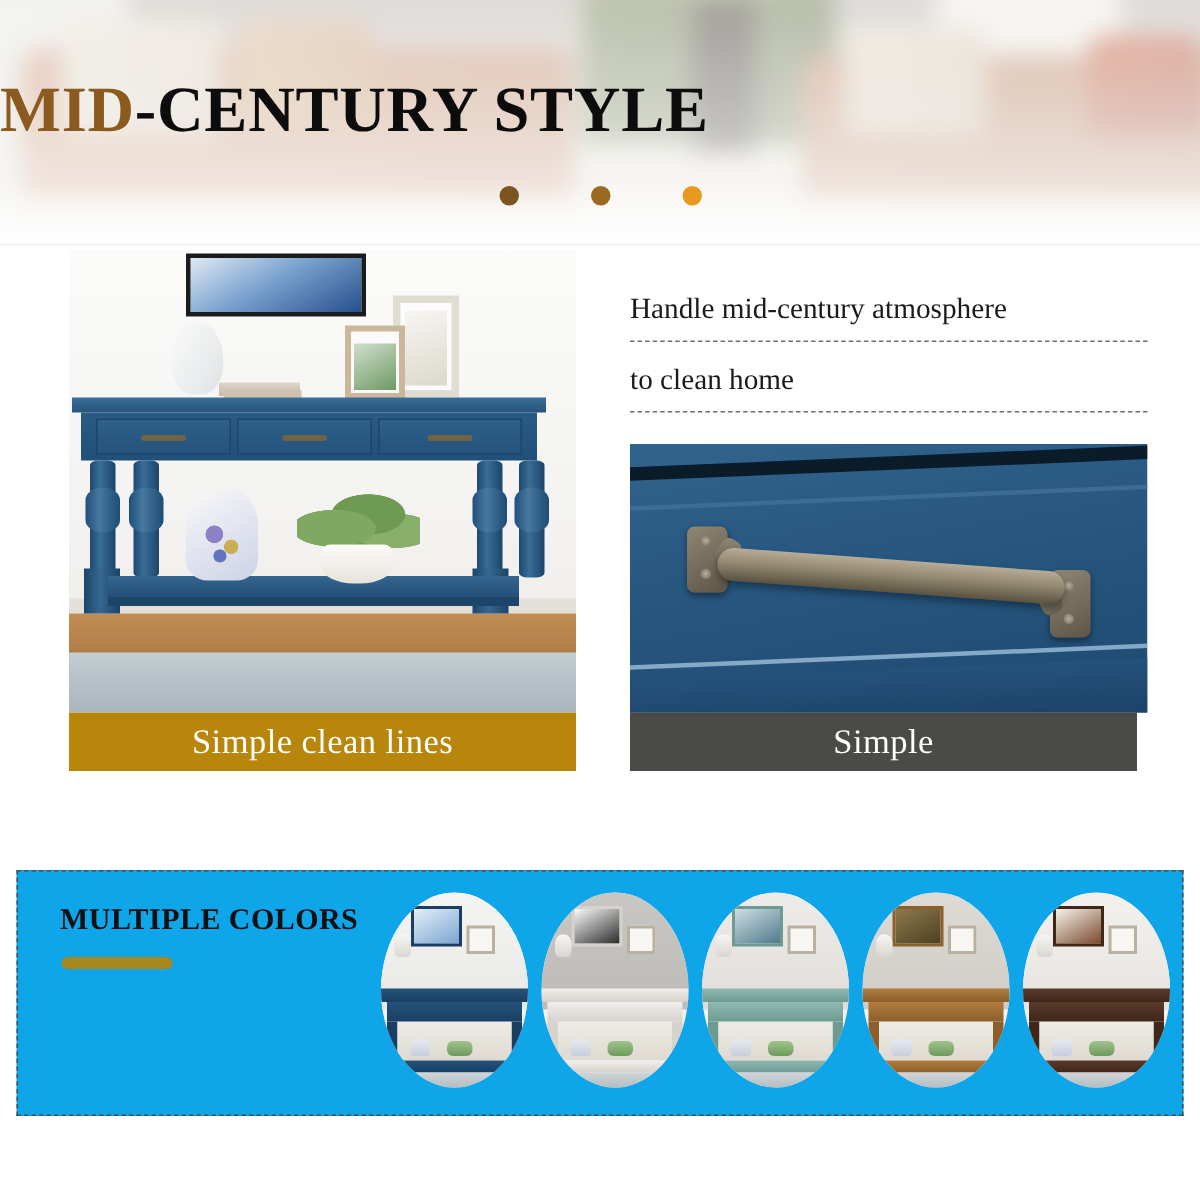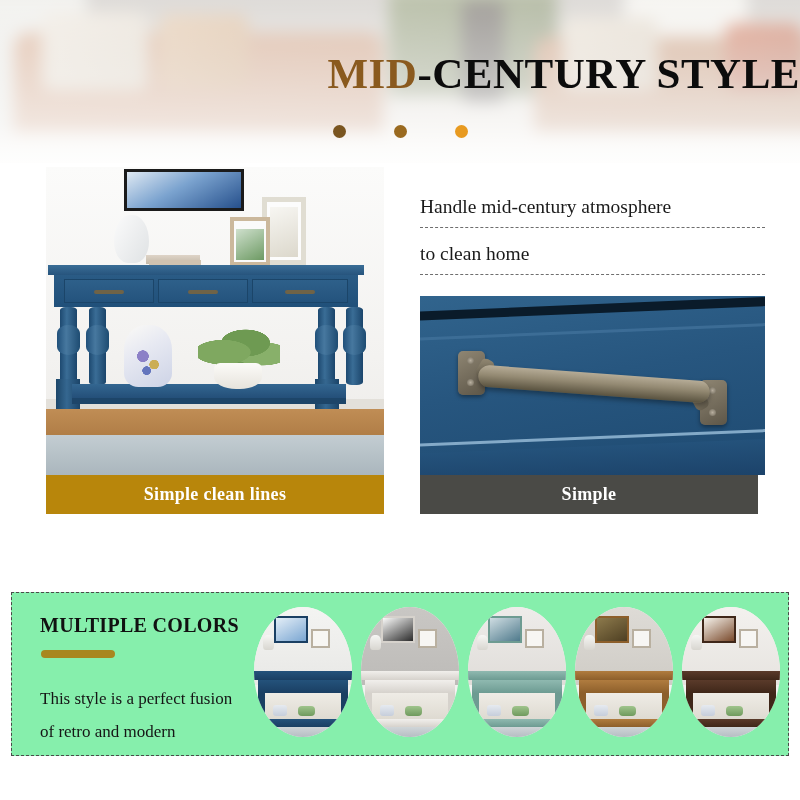--- a/index.html
+++ b/index.html
@@ -41,21 +41,21 @@
                background:linear-gradient(180deg,#4a433a,#2e2a24); border-radius:6px; }
   .hb-pil    { left:690px; top:30px; width:70px; height:60px;
                background:linear-gradient(160deg,#c2522c,#93381b); border-radius:9px; }
   .hb-floor  { left:0; top:128px; width:800px; height:35px;
                background:linear-gradient(180deg,#ddd7cd,#f2efe9); }
   .hero-veil { position:absolute; inset:0;
                background:linear-gradient(180deg,rgba(255,255,255,.50) 0%,rgba(255,255,255,.66) 40%,rgba(255,255,255,.80) 75%,rgba(255,255,255,.95) 100%); }
 
   .hero-title {
     position:absolute; left:0; top:52px; width:800px;
-    text-align:right;
+    text-align:left;
     font-size:43px; font-weight:bold; letter-spacing:.5px;
     white-space:nowrap; line-height:1;
   }
   .hero-title .t-accent { color:#8a5a1e; }
   .hero-title .t-main   { color:#0c0c0c; }
 
   .hero-dots { position:absolute; left:0; top:121px; width:800px; text-align:center; }
   .dot { display:inline-block; width:13px; height:13px; border-radius:50%;
          margin:0 22px; vertical-align:middle; }
 
@@ -129,21 +129,21 @@
                border-radius:6px 6px 46% 46%; }
   .plant { position:absolute; left:152px; top:160px; width:82px; height:42px;
            background:radial-gradient(ellipse at 30% 60%,#7fa860 0 34%,transparent 35%),
                       radial-gradient(ellipse at 58% 38%,#6e9a52 0 36%,transparent 37%),
                       radial-gradient(ellipse at 78% 64%,#88b06a 0 30%,transparent 31%),
                       radial-gradient(ellipse at 44% 80%,#6f9a55 0 28%,transparent 29%); }
 
   .cap {
     position:absolute; left:0; width:338px; height:39px;
     display:flex; align-items:center; justify-content:center;
-    color:#ffffff; font-size:18px; letter-spacing:.3px;font-weight:bold;
+    color:#ffffff; font-size:23px; letter-spacing:.3px;
   }
   .cap-left  { top:308px; background:#b8860b; }
 
   
   .rtext { position:absolute; left:420px; width:345px; }
   .rline { font-size:19.5px; color:#1a1a1a; padding-bottom:9px;
            border-bottom:1.6px dashed #6e6e6e; }
   .rl1 { top:196px; }
   .rl2 { top:243px; }
 
@@ -173,22 +173,22 @@
          background:linear-gradient(180deg,#b6ac97 0%,#938972 45%,#59523f 100%);
          border-radius:11px; transform:rotate(4.2deg);
          box-shadow:0 3px 5px rgba(0,0,0,.35); }
   .bar-k { position:absolute; background:linear-gradient(150deg,#948a74,#60594a); }
   .bk-l { left:58px; top:63px; width:14px; height:20px; border-radius:5px; transform:rotate(30deg); }
   .bk-r { left:272px; top:92px; width:14px; height:22px; border-radius:5px; transform:rotate(-28deg); }
   .cap-right { top:179px; background:#4a4a46; }
 
   
   .colors {
-    position:absolute; left:11px; top:592px; width:778px; height:164px;
-    border:1.6px dashed #4a4a4a; background:#86efac;
+    position:absolute; left:11px; top:580px; width:778px; height:164px;
+    border:1.6px dashed #4a4a4a; background:#0ea5e9;
   }
   .mc-title { position:absolute; left:28px; top:21px;
               font-size:20px; font-weight:bold; color:#111; letter-spacing:.3px; }
   .mc-rule  { position:absolute; left:29px; top:57px; width:74px; height:8px;
               background:#a8871f; border-radius:4px; }
   .mc-body  { position:absolute; left:28px; top:89px; width:230px;
               font-size:17px; color:#151515; line-height:1.95; }
 
   .swatches { position:absolute; left:242px; top:14px; width:528px; height:136px; }
   .sw { position:absolute; top:0; width:98px; height:130px;
@@ -305,24 +305,20 @@
     <div class="bar-k bk-l"></div>
     <div class="bar-k bk-r"></div>
     <div class="bar"></div>
   </div>
   <div class="cap cap-right" style="background: rgb(74, 74, 70); color: rgb(255, 255, 255);">Simple</div>
 </div>
 
 <div class="colors">
   <div class="mc-title">MULTIPLE COLORS</div>
   <div class="mc-rule" style="background: rgb(168, 135, 31);"></div>
-  <div class="mc-body">
-    <div>This style is a perfect fusion</div>
-    <div>of retro and modern</div>
-  </div>
   <div class="swatches">
       <div class="sw s0">
         <div class="s-wall" style="background: linear-gradient(rgb(244, 244, 242), rgb(232, 232, 230));"></div>
         <div class="s-art" style="background: linear-gradient(150deg, rgb(228, 238, 247), rgb(122, 166, 210)); border: 2px solid rgb(26, 63, 99);"></div>
         <div class="s-fr"></div>
         <div class="s-obj"></div>
         <div class="s-lleg" style="background: rgb(26, 63, 99);"></div>
         <div class="s-rleg" style="background: rgb(26, 63, 99);"></div>
         <div class="s-under"></div>
         <div class="s-d1"></div>

